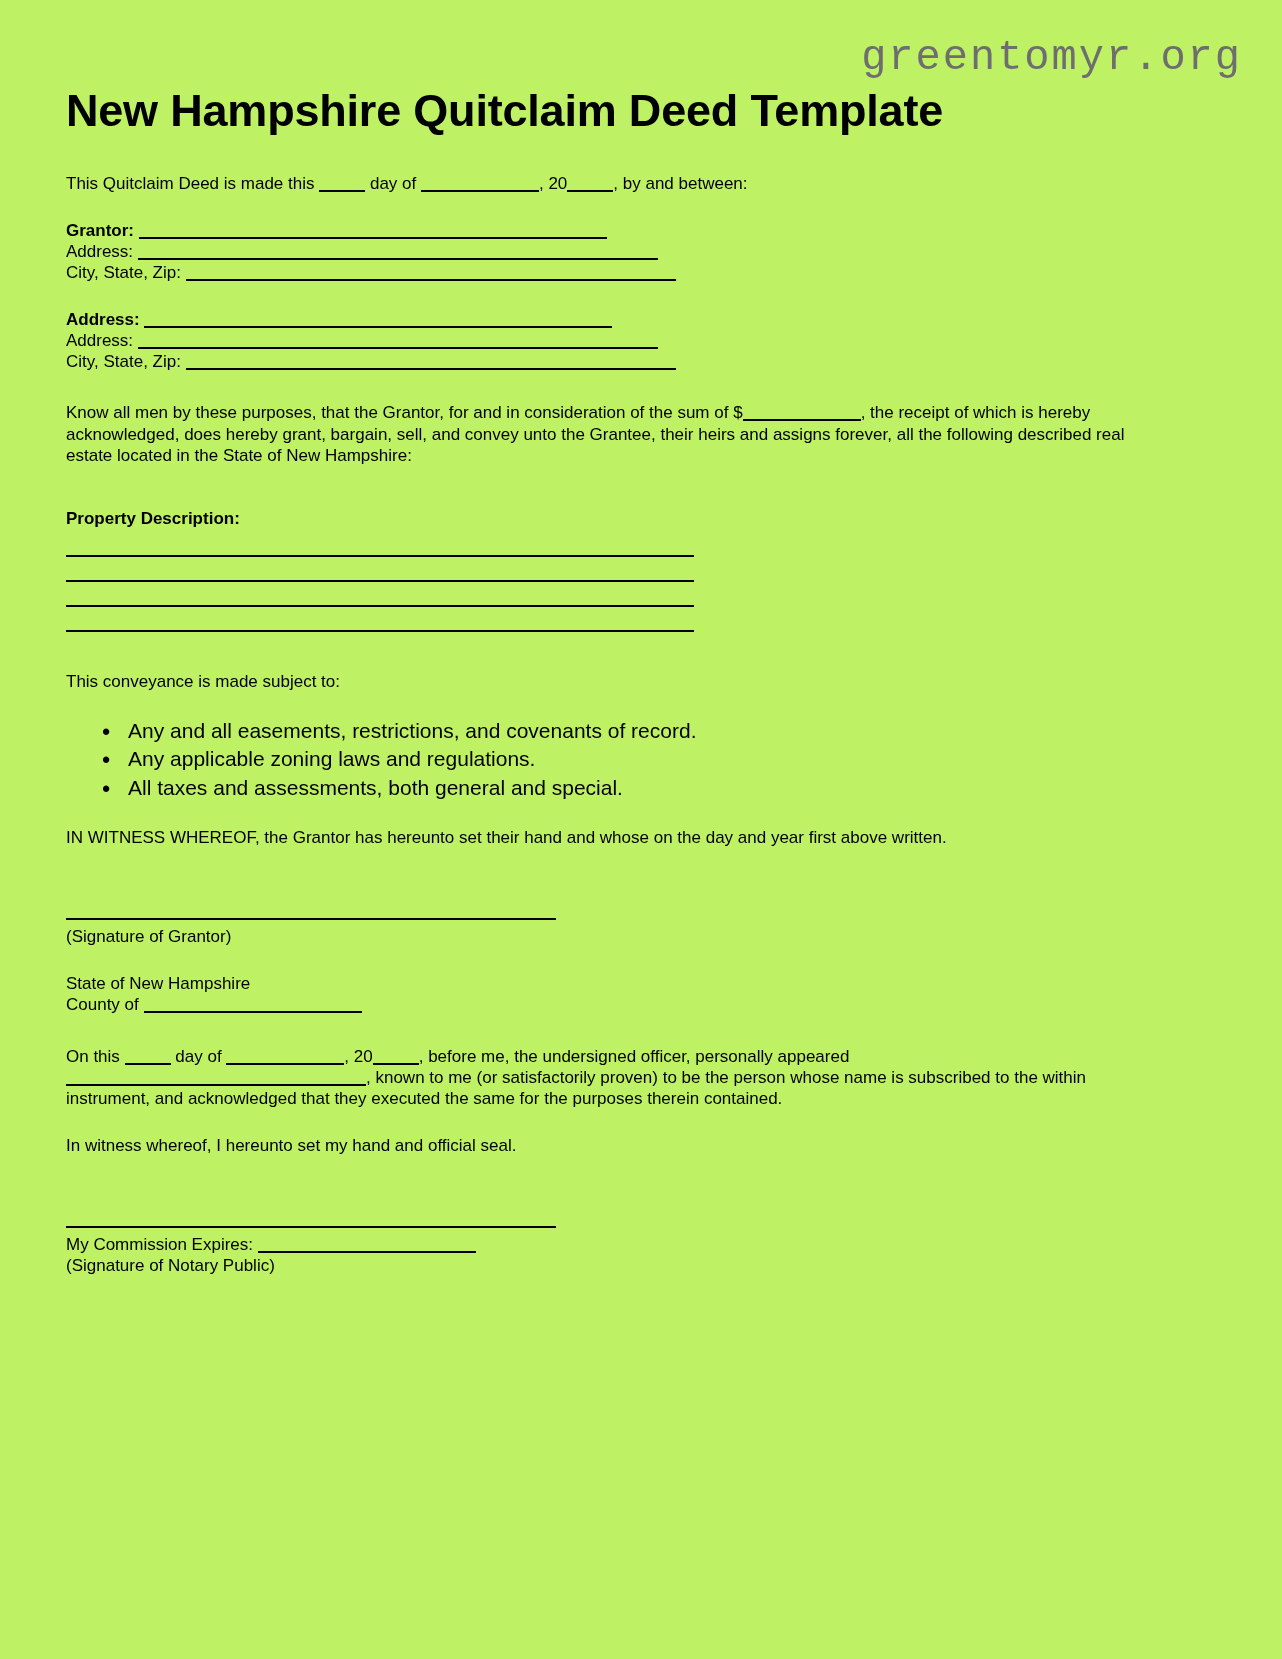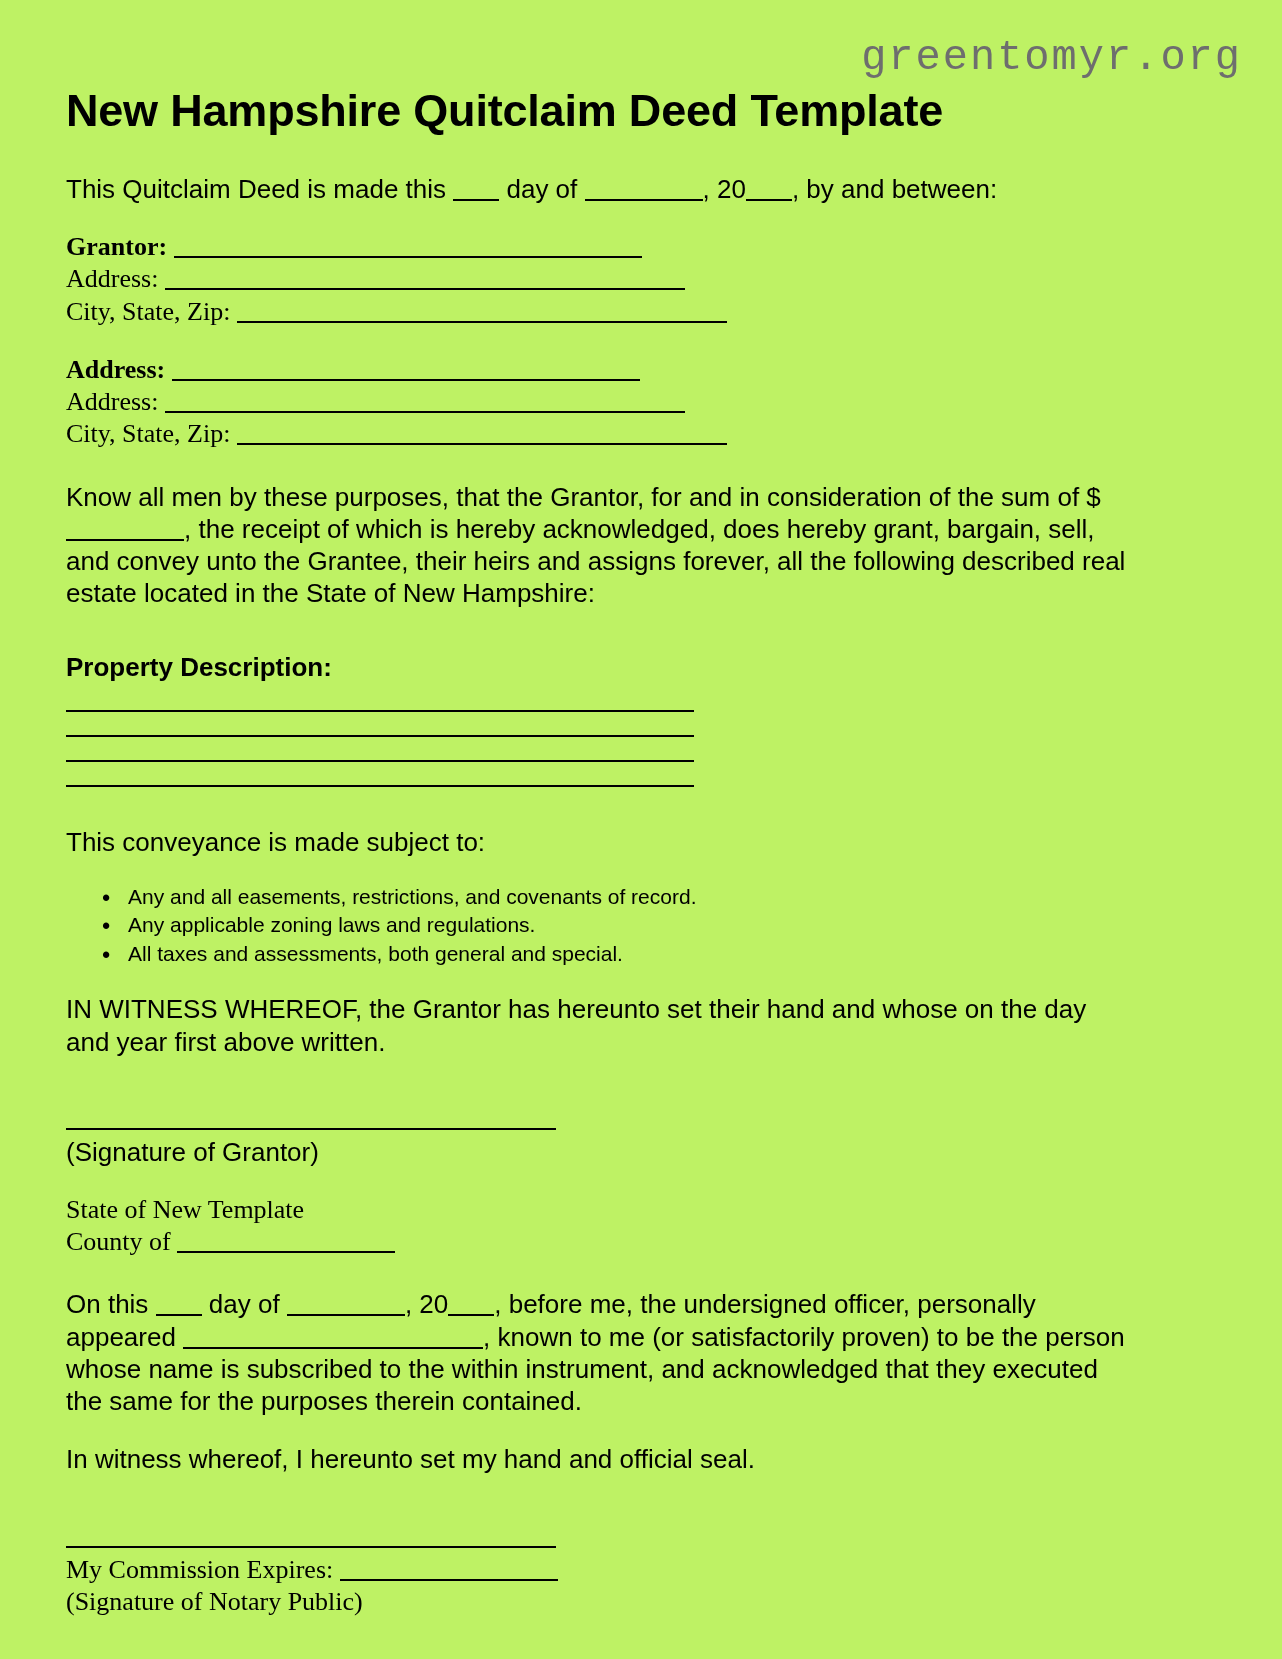--- a/index.html
+++ b/index.html
@@ -34,27 +34,26 @@
   }
   h1.doc-title {
     font-size: 45px;
     font-weight: bold;
     line-height: 1.22;
     margin: 0 0 34px 0;
     letter-spacing: -0.2px;
     max-width: 880px;
   }
   p.body {
-    font-size: 26px;
+    font-size: 17px;
     line-height: 1.24;
     margin: 0 0 26px 0;
   }
   p.tight {
     margin: 0;
-    font-family: Liberation Serif, serif;
   }
   .blockgap {
     height: 26px;
   }
   .lbl-bold {
     font-weight: bold;
   }
   
   .blank {
     display: inline-block;
@@ -162,21 +161,21 @@
     </ul>
 
     <p class="body">IN WITNESS WHEREOF, the Grantor has hereunto set their hand and whose on the day and year first above written.</p>
 
     <div class="spacer-lg"></div>
 
     <div class="sig-rule"></div>
     <p class="body">(Signature of Grantor)</p>
 
     <div>
-      <p class="body tight">State of New Template</p>
+      <p class="body tight">State of New Hampshire</p>
       <p class="body tight"><span>County of </span><span class="blank b-lg"></span></p>
     </div>
 
     <div class="spacer-md"></div>
 
     <p class="body"><span>On this </span><span class="blank b-xs"></span><span> day of </span><span class="blank b-sm"></span><span>, 20</span><span class="blank b-xs"></span><span>, before me, the undersigned officer, personally appeared </span><span class="blank b-name"></span><span>, known to me (or satisfactorily proven) to be the person whose name is subscribed to the within instrument, and acknowledged that they executed the same for the purposes therein contained.</span></p>
 
     <p class="body">In witness whereof, I hereunto set my hand and official seal.</p>
 
     <div class="spacer-lg"></div>

